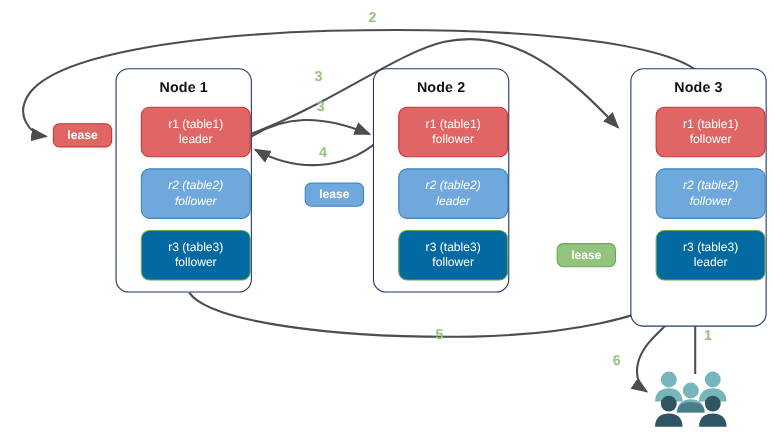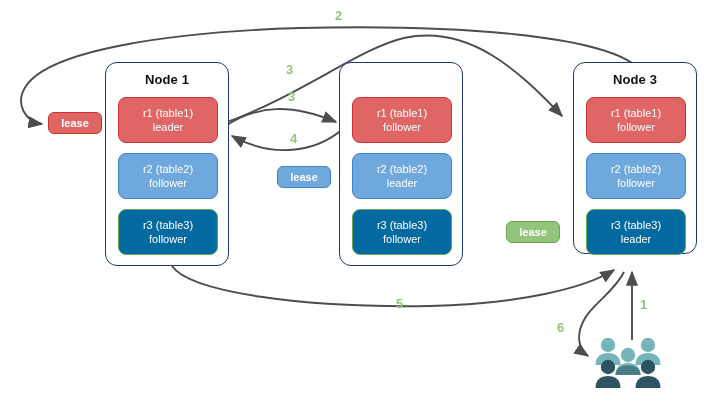--- a/index.html
+++ b/index.html
@@ -2,24 +2,24 @@
 <html><head>
 <meta charset="utf-8">
 <style>
   html,body{margin:0;padding:0;background:#ffffff;}
   body{font-family:"Liberation Sans","DejaVu Sans",sans-serif;}
   #canvas{position:relative;width:704px;height:405px;background:#ffffff;overflow:hidden;}
   svg.arrows{position:absolute;left:0;top:0;width:704px;height:405px;pointer-events:none;}
 
   .node-box{position:absolute;box-sizing:border-box;border:1.6px solid #20386b;border-radius:12px;background:#ffffff;}
   .node-title{position:absolute;left:0;right:0;top:9px;text-align:center;font-size:13px;font-weight:bold;color:#111111;letter-spacing:.1px;}
-  .replica{position:absolute;box-sizing:border-box;border-radius:8px;display:flex;flex-direction:column;align-items:center;justify-content:center;color:#ffffff;font-size:11px;line-height:14px;text-align:left;}
+  .replica{position:absolute;box-sizing:border-box;border-radius:8px;display:flex;flex-direction:column;align-items:center;justify-content:center;color:#ffffff;font-size:11px;line-height:14px;text-align:left;margin-left:10px;}
   .replica .ln{display:block;}
   .r-red{background:#e06666;border:1.6px solid #cc3333;}
-  .r-blue{background:#6fa8dc;border:1.6px solid #3d85c6;}
+  .r-blue{background:#6fa8dc;border:1.6px solid #3d85c6;font-style:italic;}
   .r-green{background:#0369a1;border:1.6px solid #6aa84f;}
 
   .lease{position:absolute;box-sizing:border-box;border-radius:6px;display:flex;align-items:center;justify-content:center;color:#ffffff;font-size:11px;font-weight:bold;}
   .lease.l-red{background:#e06666;border:1.6px solid #cc3333;}
   .lease.l-blue{background:#6fa8dc;border:1.6px solid #3d85c6;}
   .lease.l-green{background:#93c47d;border:1.6px solid #6aa84f;}
 
   .step{position:absolute;color:#93c47d;font-size:13px;font-weight:bold;}
 
   #users-icon{position:absolute;left:592px;top:336px;width:72px;height:56px;}
@@ -79,35 +79,36 @@
       <span class="ln">r2 (table2)</span>
       <span class="ln">follower</span>
     </div>
     <div class="replica r-green" style="left:12px;top:146px;width:100px;height:46px;">
       <span class="ln">r3 (table3)</span>
       <span class="ln">follower</span>
     </div>
   </div>
 
   <div class="node-box" style="left:339px;top:62px;width:124px;height:204px;">
+    <div class="node-title">Node 2</div>
     <div class="replica r-red" style="left:12px;top:34px;width:100px;height:46px;">
       <span class="ln">r1 (table1)</span>
       <span class="ln">follower</span>
     </div>
     <div class="replica r-blue" style="left:12px;top:90px;width:100px;height:46px;">
       <span class="ln">r2 (table2)</span>
       <span class="ln">leader</span>
     </div>
     <div class="replica r-green" style="left:12px;top:146px;width:100px;height:46px;">
       <span class="ln">r3 (table3)</span>
       <span class="ln">follower</span>
     </div>
   </div>
 
-  <div class="node-box" style="left:573px;top:62px;width:124px;height:192px;">
+  <div class="node-box" style="left:573px;top:62px;width:124px;height:235px;">
     <div class="node-title">Node 3</div>
     <div class="replica r-red" style="left:12px;top:34px;width:100px;height:46px;">
       <span class="ln">r1 (table1)</span>
       <span class="ln">follower</span>
     </div>
     <div class="replica r-blue" style="left:12px;top:90px;width:100px;height:46px;">
       <span class="ln">r2 (table2)</span>
       <span class="ln">follower</span>
     </div>
     <div class="replica r-green" style="left:12px;top:146px;width:100px;height:46px;">

